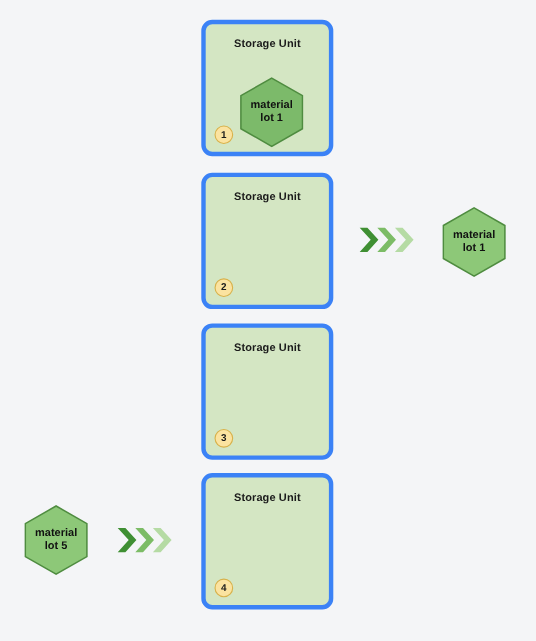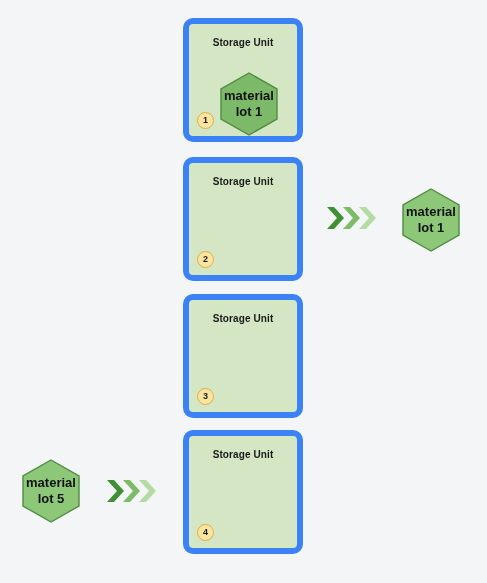--- a/index.html
+++ b/index.html
@@ -22,21 +22,21 @@
     width: 487px;
     height: 583px;
   }
 
   
   .storage-unit {
     position: absolute;
     width: 120px;
     height: 124px;
     background: #d4e6c3;
-    border: 6px solid #3b82f6;
+    border: 4px solid #3b82f6;
     border-radius: 10px;
     box-sizing: border-box;
   }
   .storage-unit .unit-title {
     position: absolute;
     top: 13px;
     left: 0;
     right: 0;
     text-align: center;
     font-size: 10px;
@@ -77,21 +77,21 @@
     left: 0;
     top: 0;
     width: 58px;
     height: 64px;
     display: block;
   }
   .hex-label {
     position: relative;
     z-index: 2;
     text-align: center;
-    font-size: 13px;
+    font-size: 10px;
     font-weight: bold;
     color: #111111;
     line-height: 1.25;
     pointer-events: none;
   }
   .hex-inner svg polygon { fill: #7cba6a; stroke: #4f8c40; stroke-width: 1.4; }
   .hex-outer svg polygon { fill: #8dc878; stroke: #4f8c40; stroke-width: 1.4; }
 
   
   .arrow-group {

